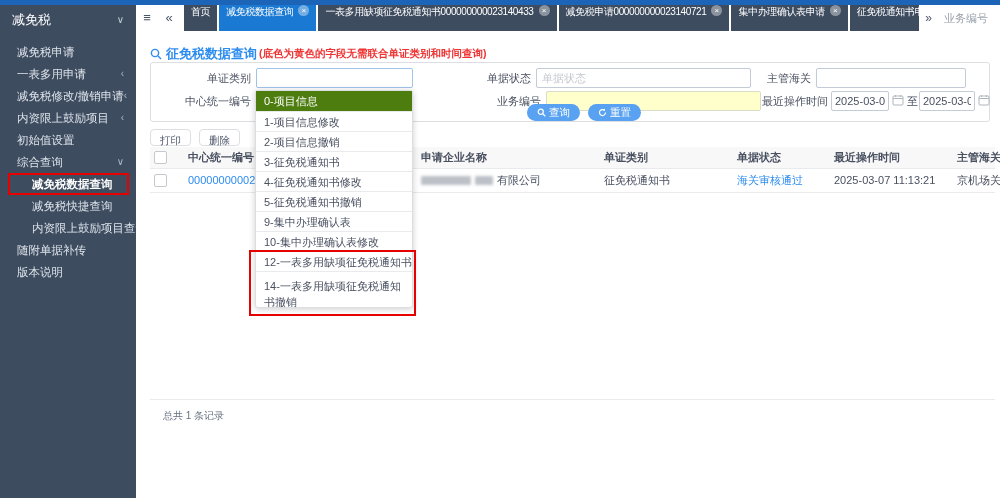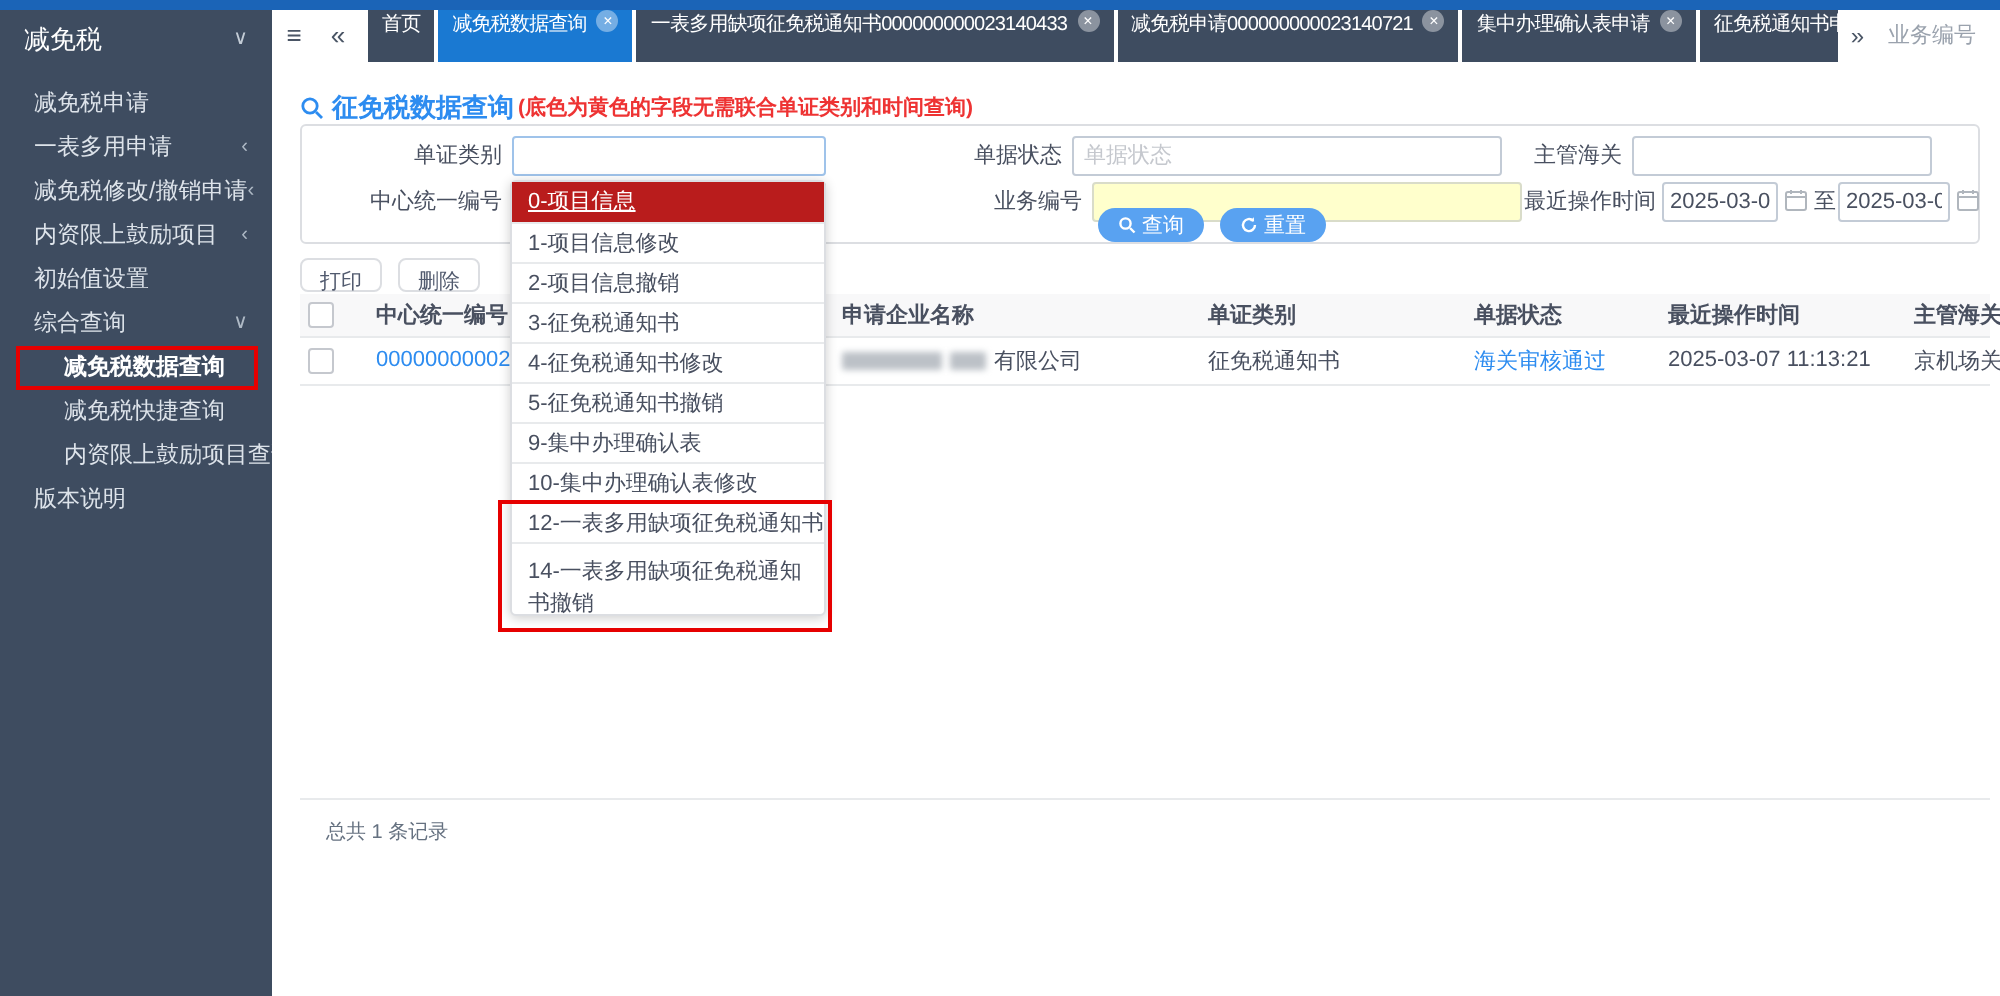--- a/index.html
+++ b/index.html
@@ -41,21 +41,21 @@
 
   
   .panel { position:absolute; left:14px; top:57px; width:840px; height:60px; border:1px solid #dcdee2; border-radius:3px; background:#fff; }
   .f-label { position:absolute; height:20px; line-height:20px; text-align:right; color:#495060; font-size:11px; white-space:nowrap; }
   .f-input { position:absolute; height:20px; border:1px solid #c3cbd6; border-radius:2px; background:#fff; font-size:11px; color:#495060; padding:0 5px; font-family:inherit; }
   .f-input::placeholder { color:#c5c8ce; }
   .f-input.yellow { background:#ffffcc; border-color:#d9dcc9; }
   .f-input.focus { border-color:#9fc3ea; }
   .cal-ic { position:absolute; top:31px; width:12px; height:12px; }
   .sep { position:absolute; height:20px; line-height:20px; font-size:11px; color:#495060; }
-  .btns { position:absolute; left:398px; top:41px; display:flex; gap:8px; }
+  .btns { position:absolute; left:376px; top:41px; display:flex; gap:8px; }
   .pill { height:17px; border:none; border-radius:9px; background:#59a2f1; color:#fff; font-size:10.5px; padding:0 10px; display:inline-flex; align-items:center; gap:3px; cursor:pointer; font-family:inherit; }
 
   
   .toolbar { position:absolute; left:14px; top:124px; display:flex; gap:8px; }
   .tool-btn { height:17px; border:1px solid #dcdee2; border-radius:4px; background:#fff; color:#515a6e; font-size:10.5px; padding:0 9px; display:inline-flex; align-items:center; gap:4px; cursor:pointer; font-family:inherit;flex-direction:column; }
 
   
   .grid { position:absolute; left:14px; top:142px; width:845px; border-collapse:collapse; table-layout:fixed; }
   .grid th { background:#f8f8f9; font-weight:bold; font-size:11px; color:#495060; text-align:left; height:21px; padding:0 4px; border-bottom:1px solid #e8eaec; white-space:nowrap; overflow:visible; }
   .grid td { font-size:11px; color:#495060; height:24px; padding:0 4px; border-bottom:1px solid #e8eaec; white-space:nowrap; overflow:visible; }
@@ -63,21 +63,21 @@
   .cell-status { color:#2d8cf0; cursor:pointer; }
   .checkbox { display:inline-block; width:13px; height:13px; border:1px solid #c5c8ce; border-radius:2px; background:#fff; vertical-align:middle; cursor:pointer; }
   .redact { display:inline-block; height:9px; background:#bcc1c7; border-radius:1px; filter:blur(1.5px); vertical-align:middle; margin-right:4px; }
   .grid-line { position:absolute; left:14px; top:394px; width:845px; border-top:1px solid #e8eaec; }
   .grid-footer { position:absolute; left:27px; top:404px; font-size:10px; color:#657180; }
 
   
   .dropdown { position:absolute; left:119px; top:85px; width:158px; background:#fff; border:1px solid #dcdee2; border-radius:3px; box-shadow:0 1px 6px rgba(0,0,0,.2); z-index:10; }
   .opt { height:20px; line-height:20px; padding:0 8px; font-size:11px; color:#495060; white-space:nowrap; overflow:hidden; cursor:pointer; }
   .opt + .opt { border-top:1px solid #e8eaec; }
-  .opt.selected { background:#b91c1c; color:#fff;text-decoration:underline; }
+  .opt.selected { background:#4d7c0f; color:#fff; }
   .opt.wrap { height:36px; line-height:16px; padding-top:6px; white-space:normal; }
 
   
   .red-box { position:absolute; border:2px solid #e60000; z-index:20; pointer-events:none; }
   .red-box.sidebar-box { left:8px; top:173px; width:121px; height:22px; }
   .red-box.dropdown-box { left:249px; top:250px; width:167px; height:66px; }
 
   svg { display:block; }
 </style>
 </head>
@@ -115,20 +115,23 @@
           <span class="chev">∨</span>
         </div>
       <div class="side-item sub active">
           <span>减免税数据查询</span>
         </div>
       <div class="side-item sub">
           <span>减免税快捷查询</span>
         </div>
       <div class="side-item sub">
           <span>内资限上鼓励项目查询</span>
+        </div>
+      <div class="side-item">
+          <span>随附单据补传</span>
         </div>
       <div class="side-item">
           <span>版本说明</span>
         </div>
     </nav>
   </aside>
 
   <div class="main">
 
     <div class="tabbar">

